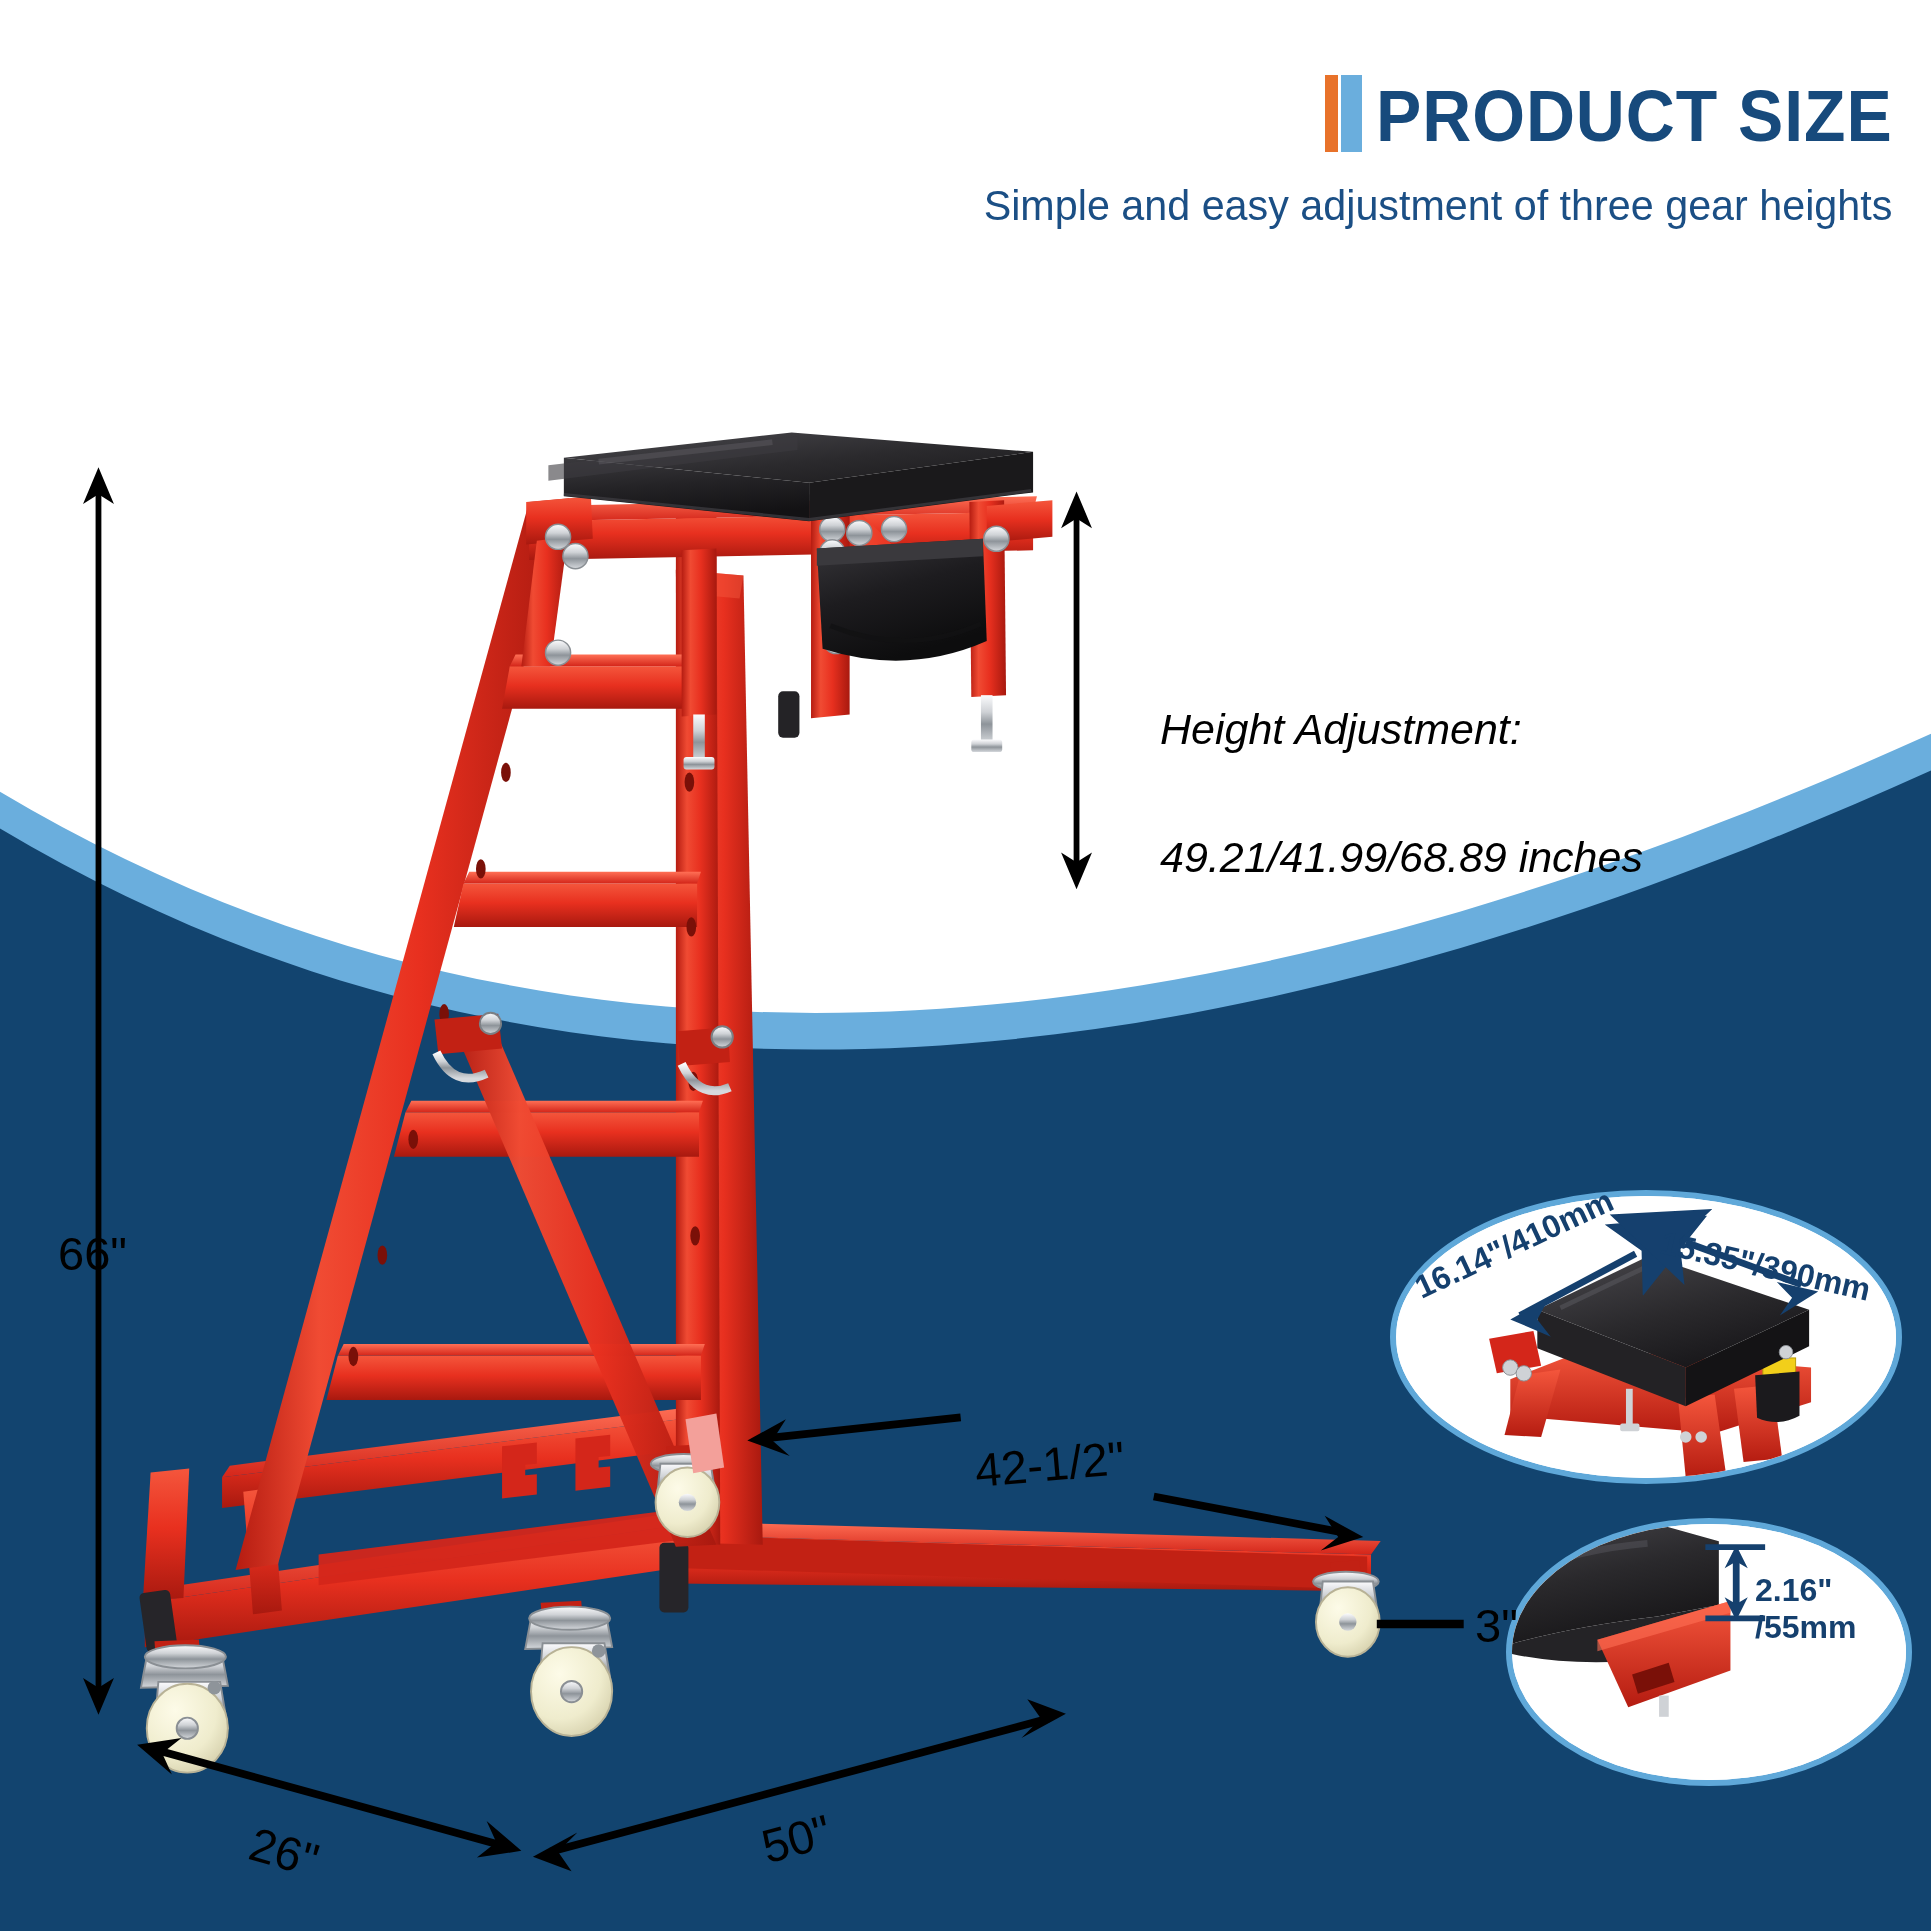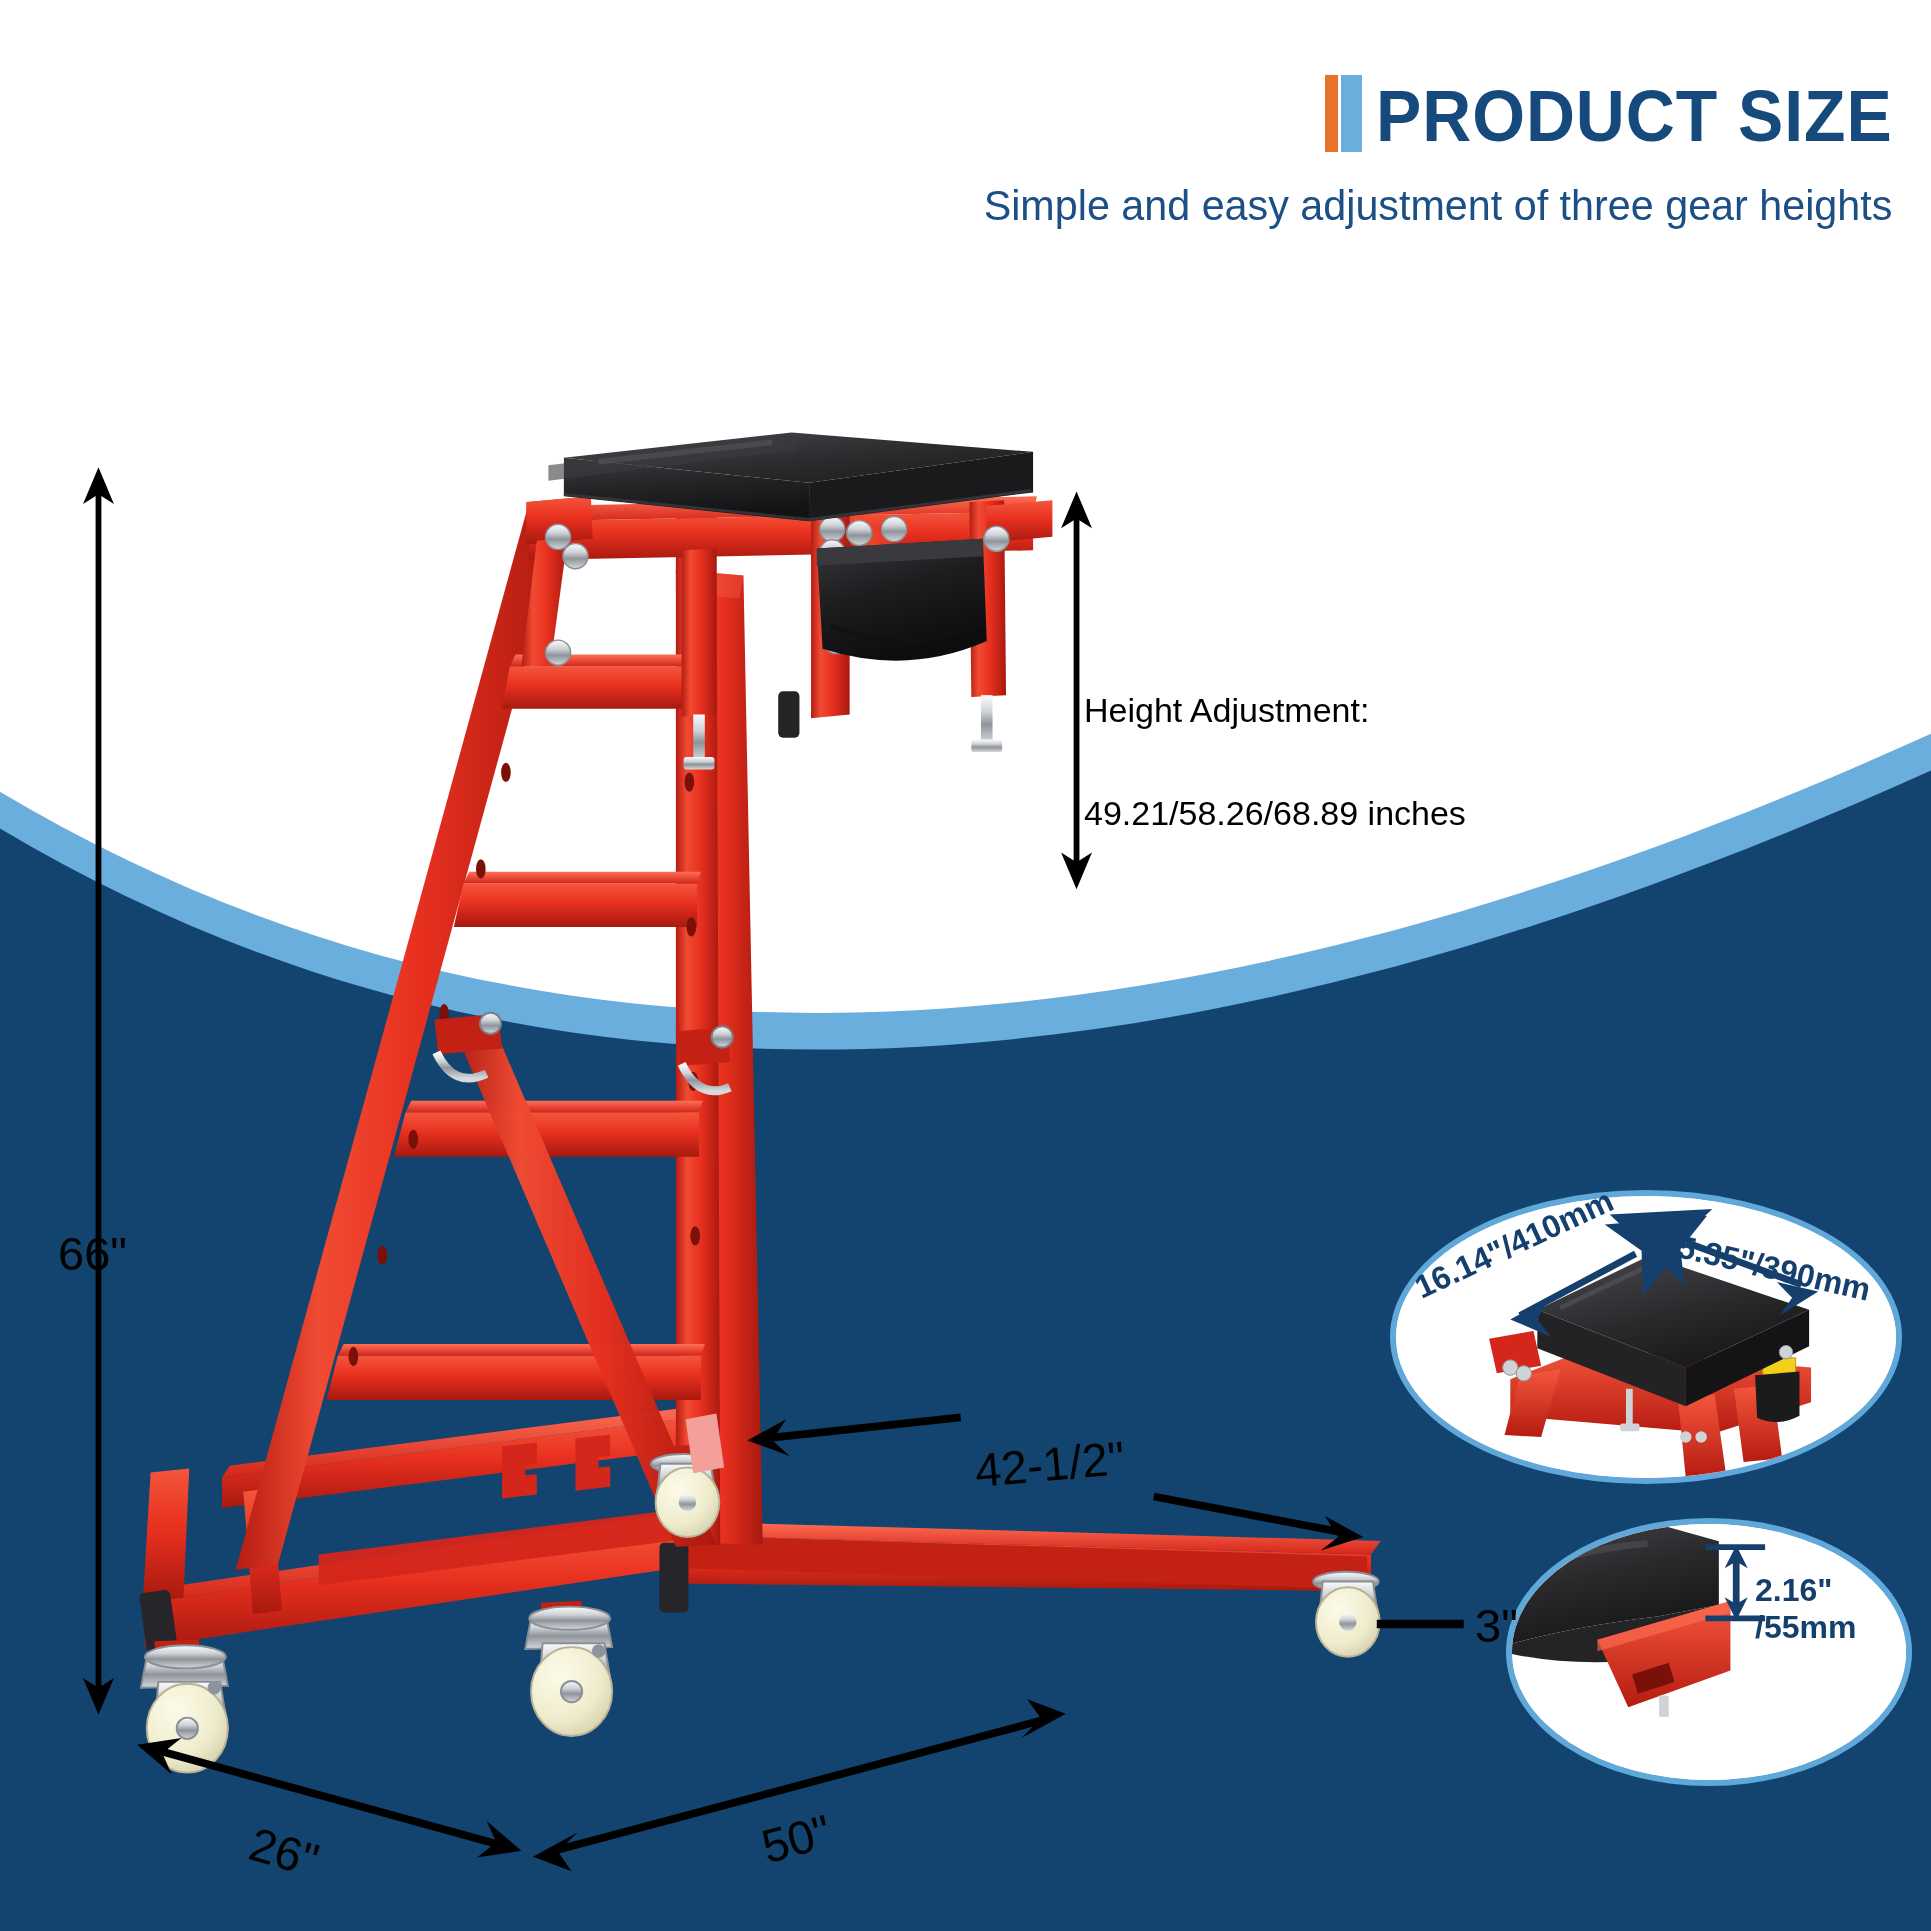--- a/index.html
+++ b/index.html
@@ -396,23 +396,23 @@
       <path d="M540,1917 L494,1924 L514,1908 L504,1886 Z" fill="#000"></path>
     </g>
 
     <g>
       <line x1="570" y1="1918" x2="1086" y2="1780" stroke="#000" stroke-width="8"></line>
       <path d="M552,1923 L598,1898 L578,1918 L592,1938 Z" fill="#000"></path>
       <path d="M1104,1775 L1058,1800 L1078,1780 L1064,1760 Z" fill="#000"></path>
     </g>
   </svg>
 
-  <div class="anno" style="left:1084px; top:642px; font-size:34px;">
+  <div class="anno" style="left:1160px; top:642px; font-size:43px;font-style:italic;">
     <div>Height Adjustment:</div>
-    <div style="margin-top:11.6px;">49.21/58.26/68.89 inches</div>
+    <div style="margin-top:11.6px;">49.21/41.99/68.89 inches</div>
   </div>
 
   <div class="dim-label" style="left:58px; top:1226px;">66"</div>
 
   <div class="dim-label rot-42" style="left:975px; top:1443px;">42-1/2"</div>
 
   <div class="dim-label" style="left:1475px; top:1598px;">3"</div>
 
   <div class="dim-label rot-26" style="left:251px; top:1815px;">26"</div>
 

